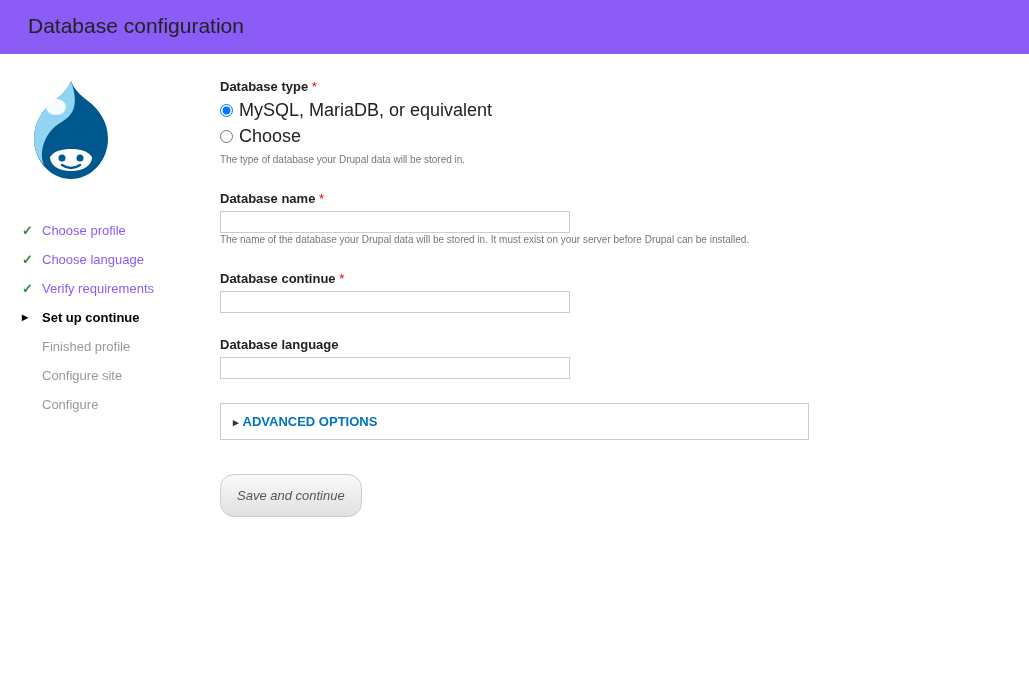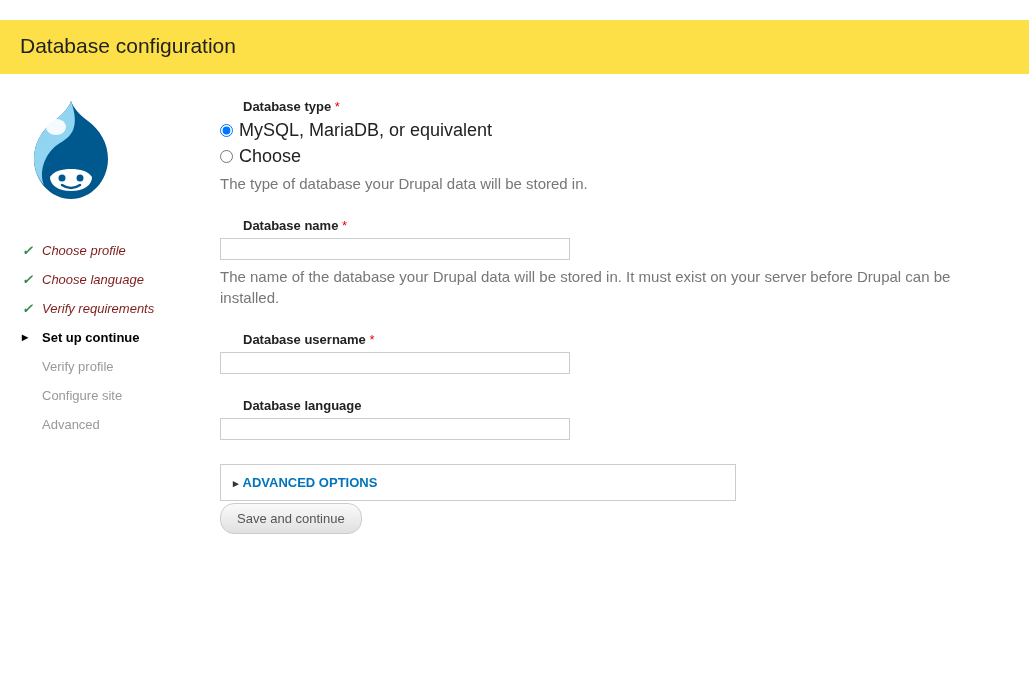--- a/index.html
+++ b/index.html
@@ -7,23 +7,22 @@
       padding: 0;
       box-sizing: border-box;
     }
     body {
       font-family: "Lucida Grande", "Lucida Sans Unicode", Verdana, sans-serif;
       font-size: 13px;
       color: #333;
       background: #fff;
     }
     .header {
-      background: #fde047;
-      padding: 14px 20px 16px;
-      margin-top: 20px;
+      background: #8b5cf6;
+      padding: 14px 28px 16px;
     }
     .header h1 {
       font-size: 21px;
       font-weight: normal;
       color: #222;
     }
     .container {
       display: flex;
       padding: 25px 20px;
     }
@@ -37,22 +36,21 @@
     }
     .steps {
       list-style: none;
     }
     .steps li {
       padding: 7px 0 7px 22px;
       font-size: 13px;
       position: relative;
     }
     .steps li.done {
-      color: #7f1d1d;
-      font-style: italic;
+      color: #8b5cf6;
     }
     .steps li.done::before {
       content: "✓";
       position: absolute;
       left: 2px;
       color: #338844;
       font-weight: bold;
     }
     .steps li.active {
       color: #000;
@@ -74,21 +72,20 @@
     }
     .form-item {
       margin-bottom: 24px;
     }
     .form-item label {
       display: block;
       font-weight: bold;
       font-size: 13px;
       margin-bottom: 5px;
       color: #222;
-      margin-left: 23px;
     }
     .required-mark {
       color: #e00;
       font-weight: normal;
     }
     .radio-group {
       margin: 6px 0;
     }
     .radio-item {
       margin: 5px 0;
@@ -97,59 +94,59 @@
       gap: 6px;
     }
     .radio-item label {
       font-weight: normal;
       display: inline;
       margin: 0;
       font-size: 18px;
     }
     .description {
       color: #777;
-      font-size: 15px;
-      margin-top: 6px;
+      font-size: 10px;
       line-height: 1.4;
     }
     input[type="text"], input[type="password"] {
       width: 350px;
       padding: 3px 5px;
       border: 1px solid #ccc;
       font-size: 13px;
       height: 22px;
     }
     .advanced {
       border: 1px solid #ccc;
       padding: 10px 12px;
-      margin-bottom: 2px;
-      width: 516px;
+      margin-bottom: 34px;
+      width: 589px;
     }
     .advanced-title {
       color: #0074bd;
       font-weight: bold;
       text-transform: uppercase;
       font-size: 13px;
       cursor: pointer;
     }
     .advanced-title::before {
       content: "▸";
       margin-right: 4px;
       font-size: 11px;
       color: #333;
     }
     .submit-button {
       background: linear-gradient(#fafafa, #e0e0e0);
       border: 1px solid #ccc;
       border-radius: 14px;
-      padding: 7px 16px;
+      padding: 13px 16px;
       font-size: 13px;
       color: #555;
       cursor: pointer;
       font-family: inherit;
+      font-style: italic;
     }
   </style>
 </head>
 <body>
 
 <div class="header">
   <h1>Database configuration</h1>
 </div>
 
 <div class="container">
@@ -163,23 +160,23 @@
         <circle cx="38" cy="79" r="3.5" fill="#00598e"></circle>
         <circle cx="56" cy="79" r="3.5" fill="#00598e"></circle>
         <path d="M 38 86 Q 47 92 56 86" stroke="#00598e" stroke-width="2.5" fill="none" stroke-linecap="round"></path>
       </svg>
     </div>
     <ul class="steps">
       <li class="done"><span>Choose profile</span></li>
       <li class="done"><span>Choose language</span></li>
       <li class="done"><span>Verify requirements</span></li>
       <li class="active"><span>Set up continue</span></li>
-      <li class="pending"><span>Verify profile</span></li>
+      <li class="pending"><span>Finished profile</span></li>
       <li class="pending"><span>Configure site</span></li>
-      <li class="pending"><span>Advanced</span></li>
+      <li class="pending"><span>Configure</span></li>
     </ul>
   </div>
 
   <div class="main">
 
     <div class="form-item">
       <label>
         <span>Database type</span>
         <span class="required-mark">*</span>
       </label>
@@ -200,21 +197,21 @@
       <label>
         <span>Database name</span>
         <span class="required-mark">*</span>
       </label>
       <input type="text" value="" style="">
       <div class="description">The name of the database your Drupal data will be stored in. It must exist on your server before Drupal can be installed.</div>
     </div>
 
     <div class="form-item">
       <label>
-        <span>Database username</span>
+        <span>Database continue</span>
         <span class="required-mark">*</span>
       </label>
       <input type="text" value="" style="">
     </div>
 
     <div class="form-item">
       <label>
         <span>Database language</span>
       </label>
       <input type="password" value="" style="">

